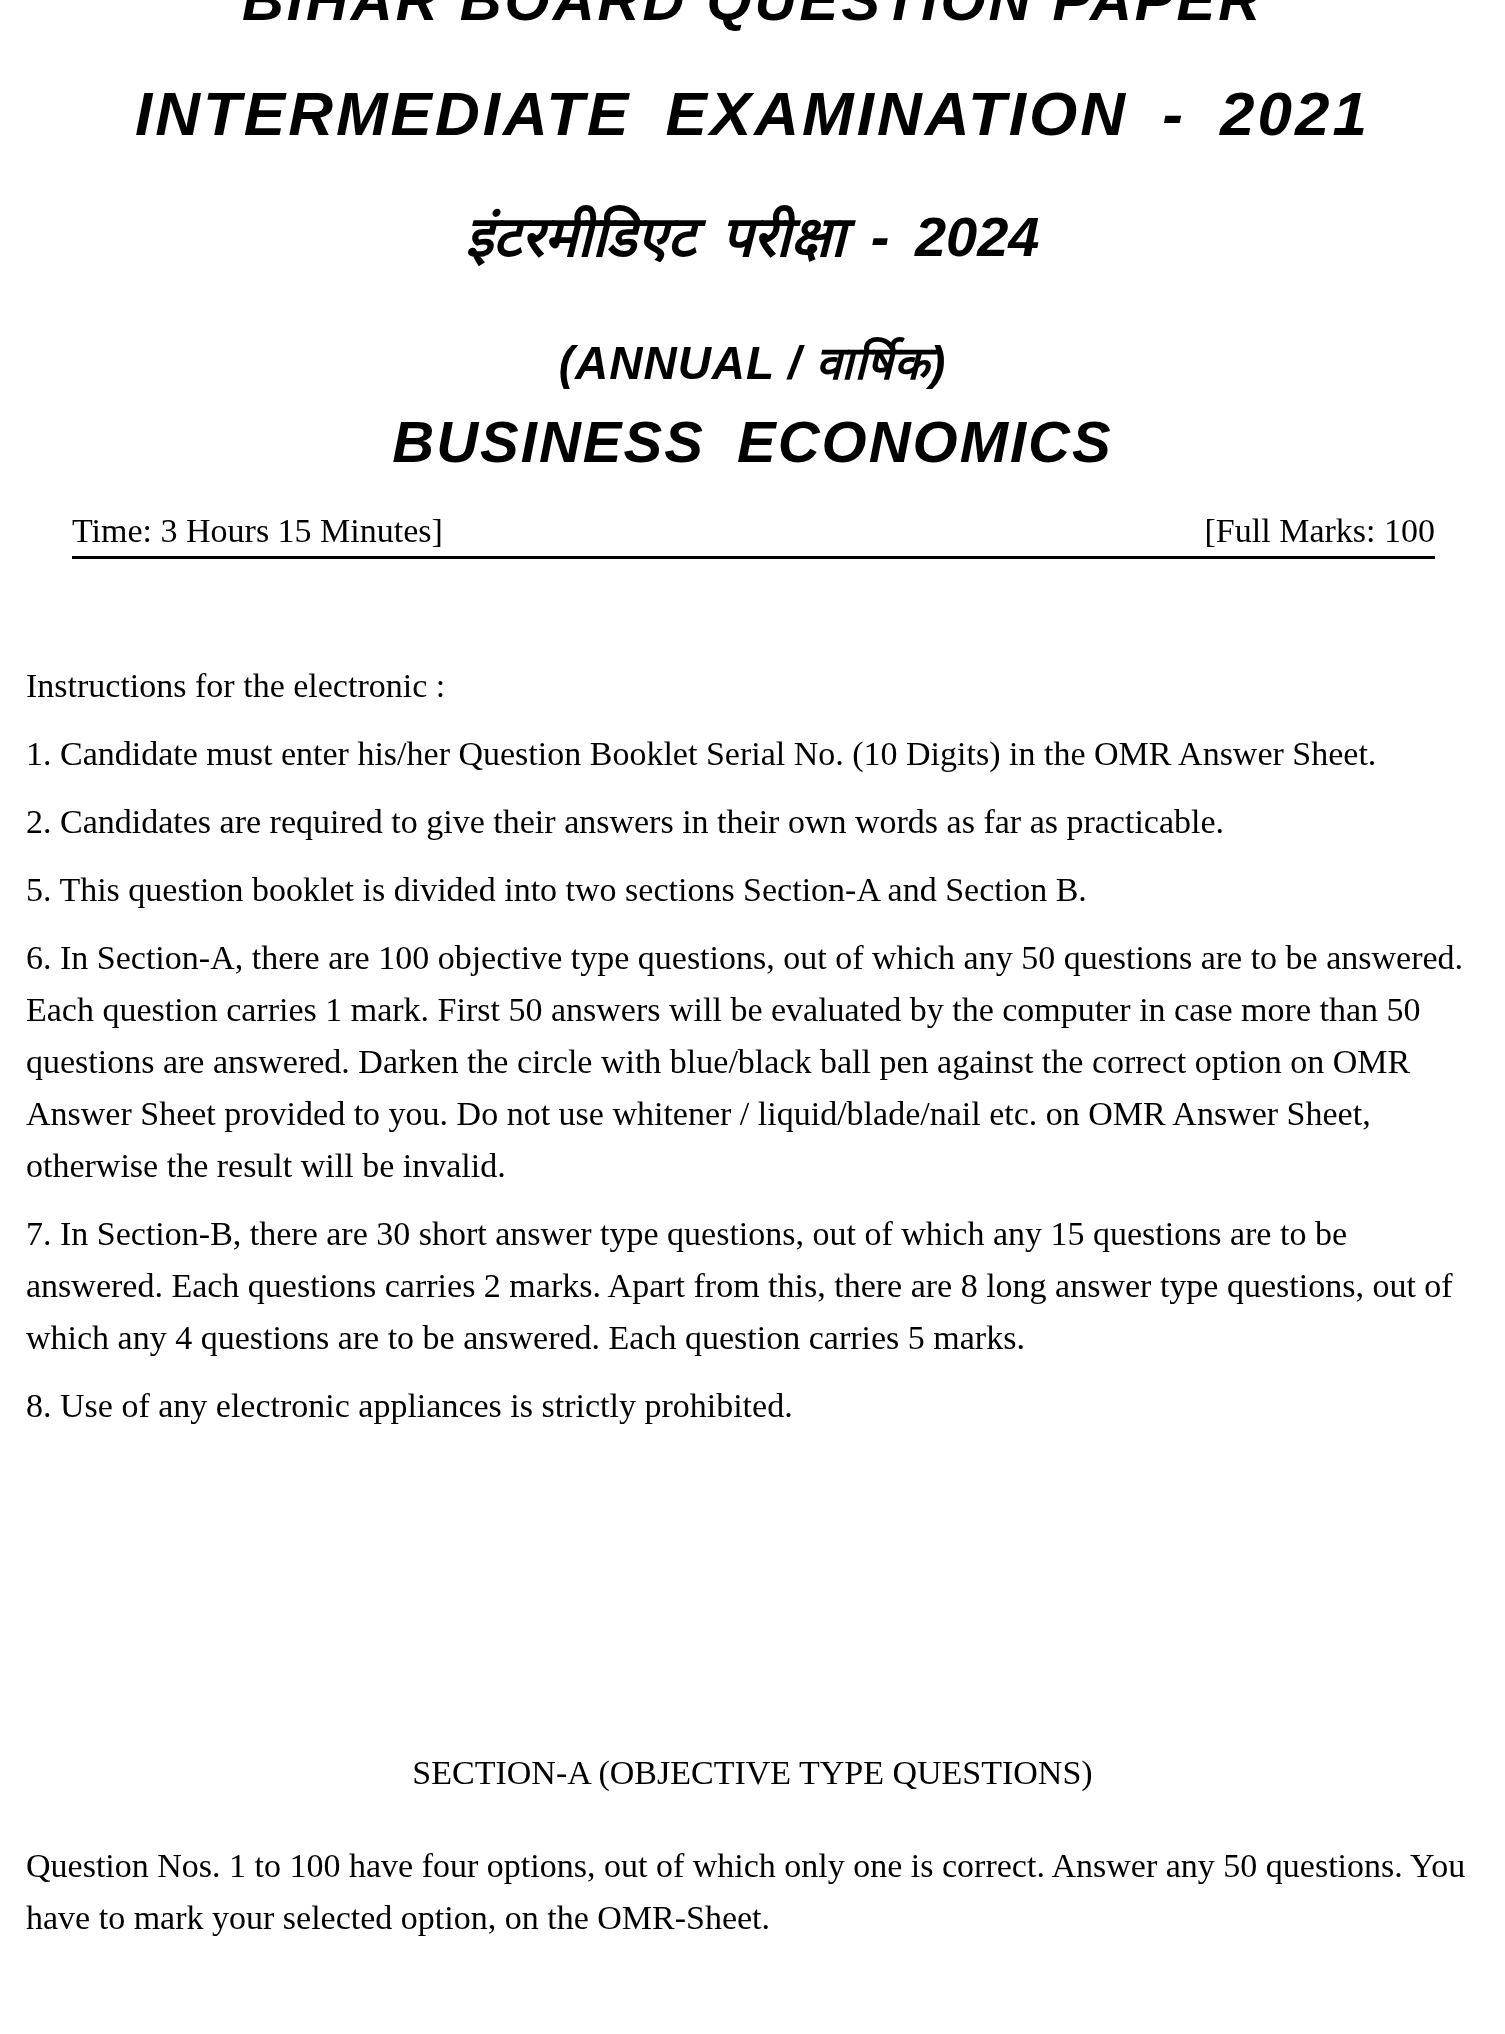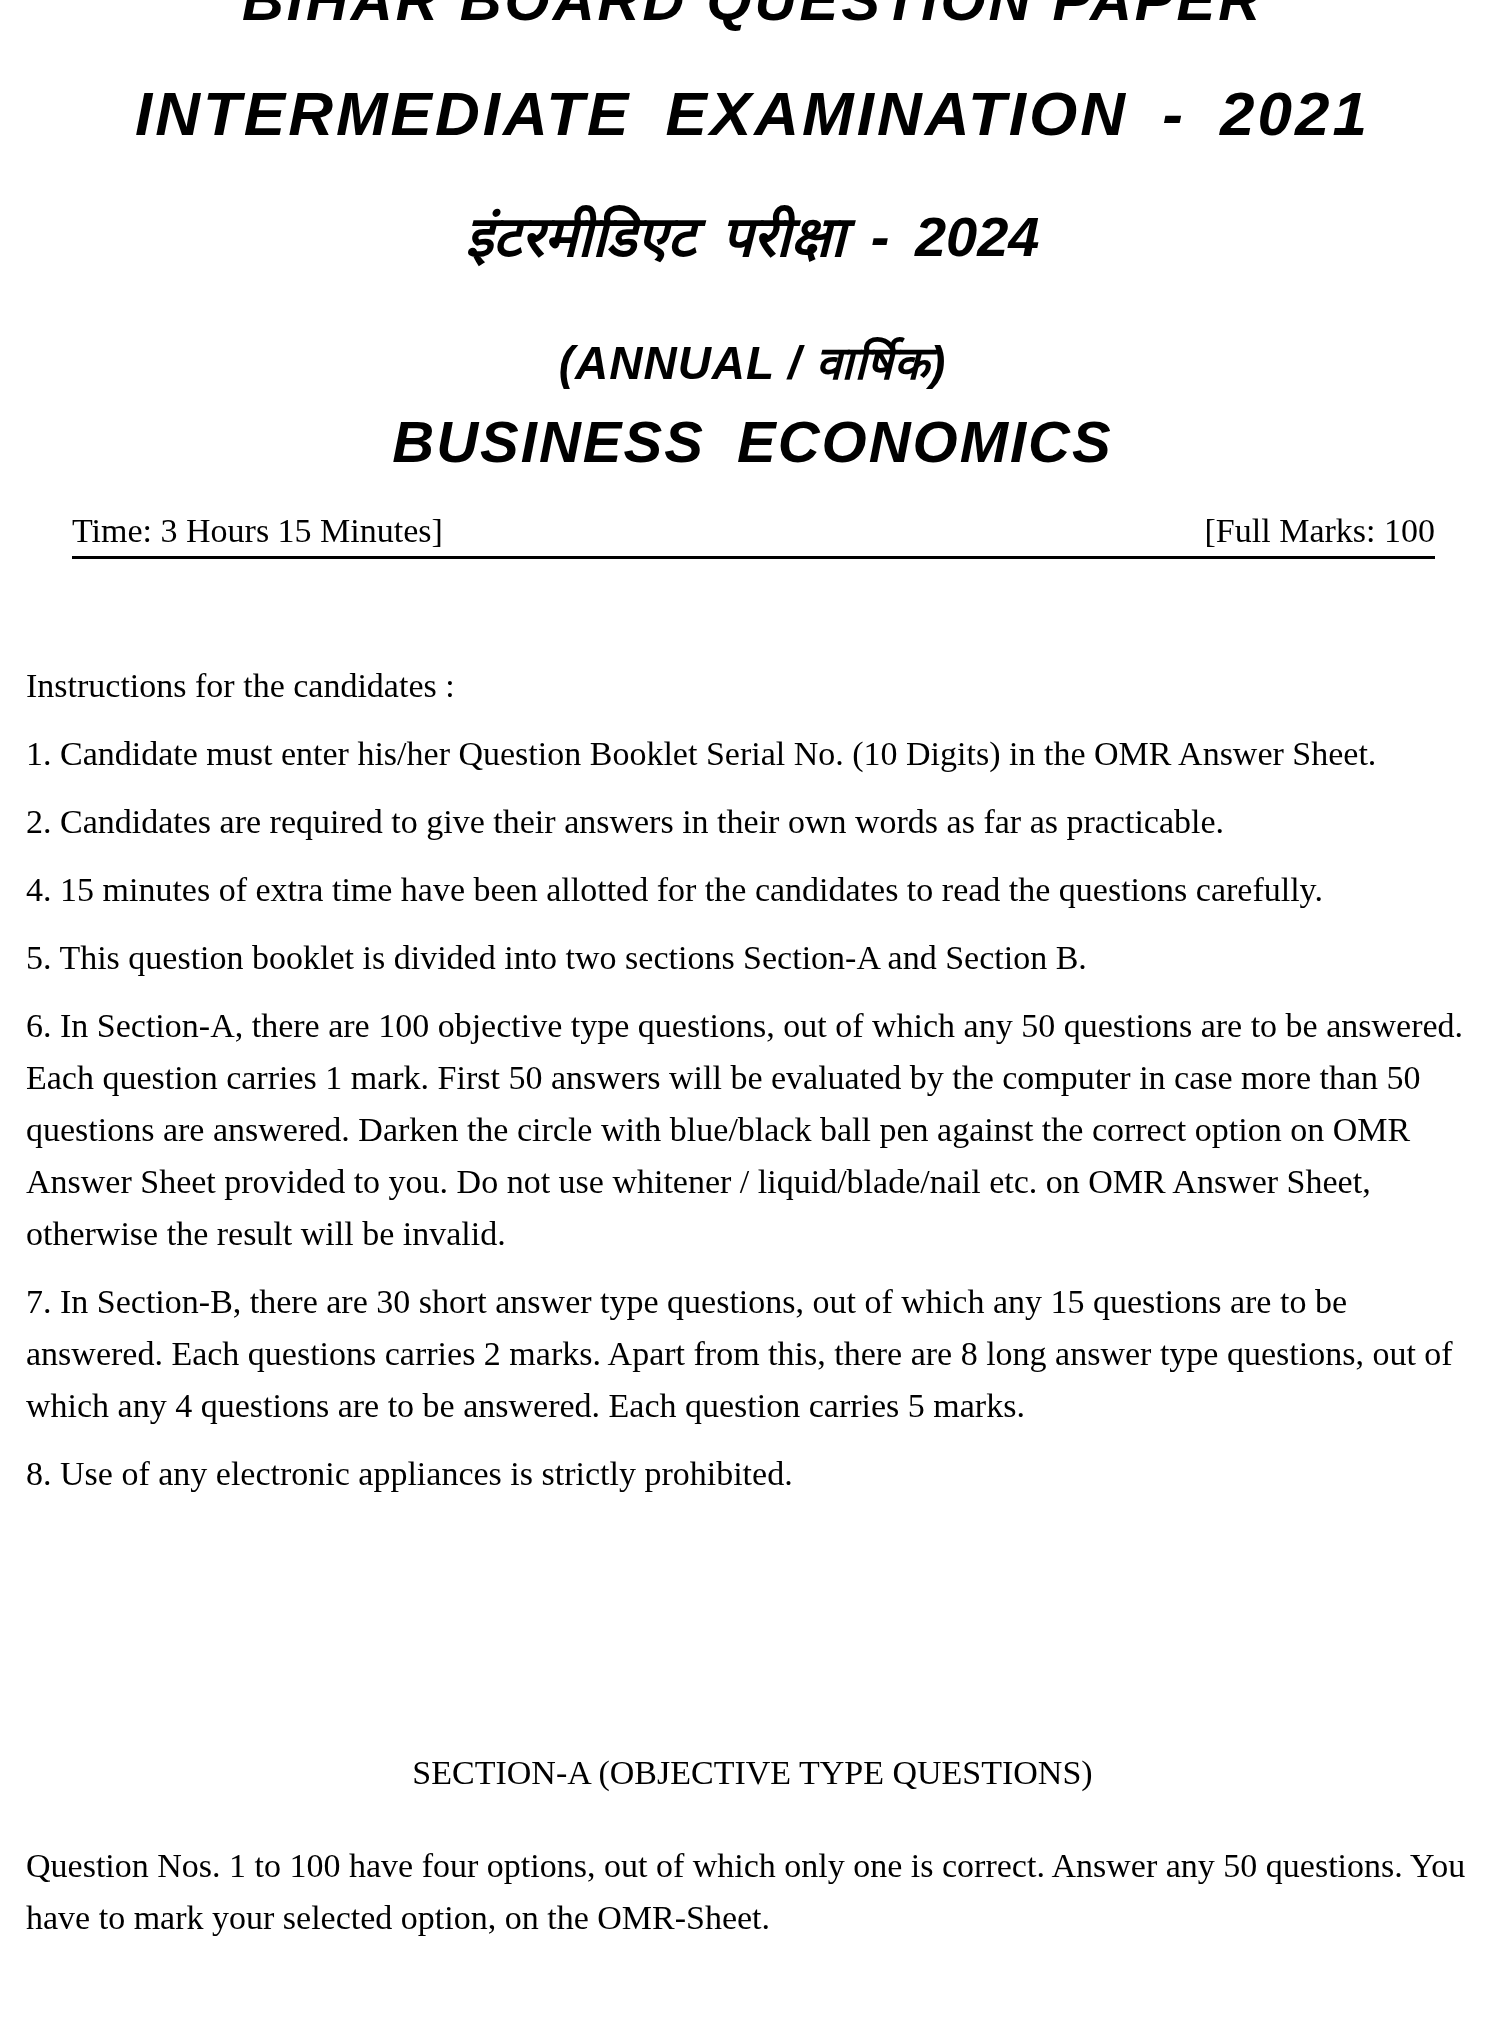--- a/index.html
+++ b/index.html
@@ -33,26 +33,25 @@
 <div class="center sans exam-title">INTERMEDIATE EXAMINATION - 2021</div>
 <div class="center sans hindi-title">इंटरमीडिएट परीक्षा - 2024</div>
 <div class="center sans annual">(ANNUAL / वार्षिक)</div>
 <div class="center sans subject">BUSINESS ECONOMICS</div>
 
 <div class="time-line serif">
   <span class="time-left">Time: 3 Hours 15 Minutes]</span>
   <span class="time-right">[Full Marks: 100</span>
 </div>
 
-<div class="body-text serif instr-head">Instructions for the candidates :</div>
+<div class="body-text serif instr-head">Instructions for the electronic :</div>
 
 <div class="body-text serif instr-list">
   <p class="para">1. Candidate must enter his/her Question Booklet Serial No. (10 Digits) in the OMR Answer Sheet.</p>
   <p class="para">2. Candidates are required to give their answers in their own words as far as practicable.</p>
-  <p class="para">4. 15 minutes of extra time have been allotted for the candidates to read the questions carefully.</p>
   <p class="para">5. This question booklet is divided into two sections Section-A and Section B.</p>
   <p class="para">6. In Section-A, there are 100 objective type questions, out of which any 50 questions are to be answered. Each question carries 1 mark. First 50 answers will be evaluated by the computer in case more than 50 questions are answered. Darken the circle with blue/black ball pen against the correct option on OMR Answer Sheet provided to you. Do not use whitener / liquid/blade/nail etc. on OMR Answer Sheet, otherwise the result will be invalid.</p>
   <p class="para">7. In Section-B, there are 30 short answer type questions, out of which any 15 questions are to be answered. Each questions carries 2 marks. Apart from this, there are 8 long answer type questions, out of which any 4 questions are to be answered. Each question carries 5 marks.</p>
   <p class="para">8. Use of any electronic appliances is strictly prohibited.</p>
 </div>
 
 <div class="center serif section-head">SECTION-A (OBJECTIVE TYPE QUESTIONS)</div>
 <div class="section-note serif">Question Nos. 1 to 100 have four options, out of which only one is correct. Answer any 50 questions. You have to mark your selected option, on the OMR-Sheet.</div>
 
 </body></html>

